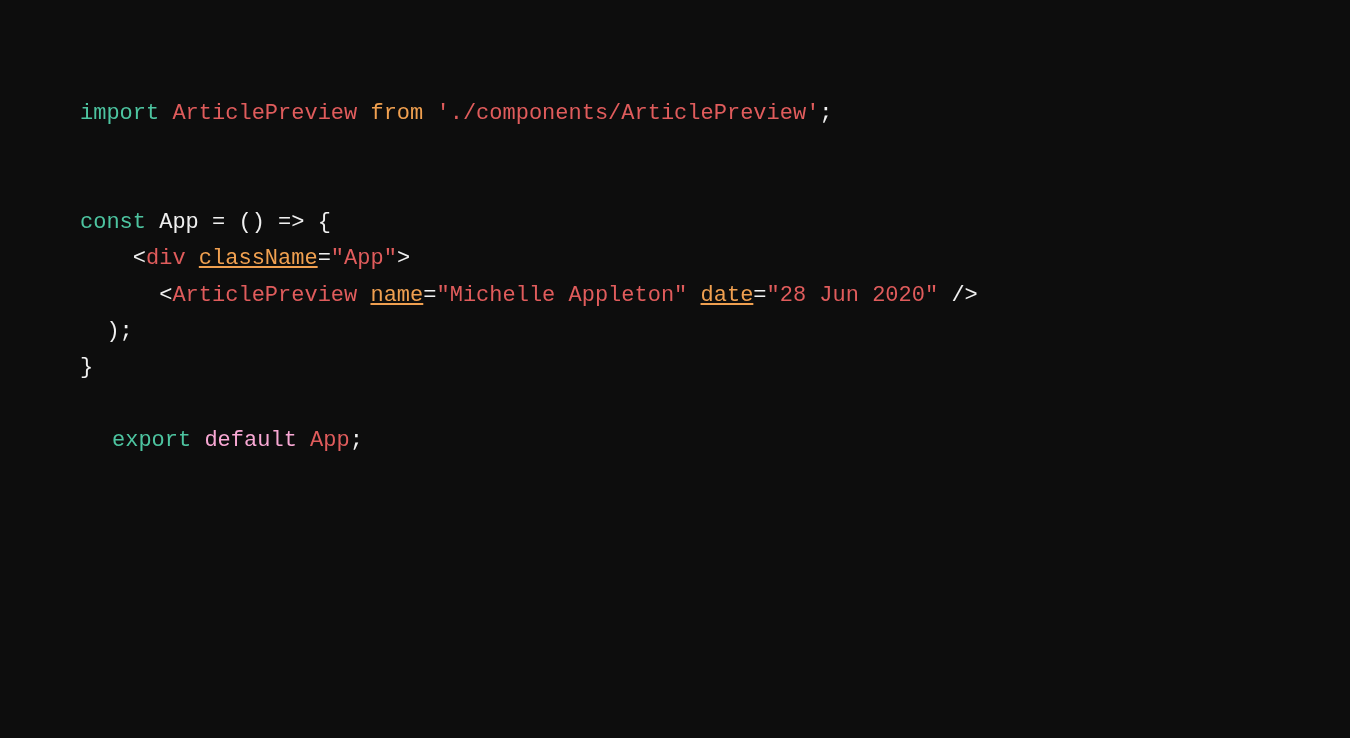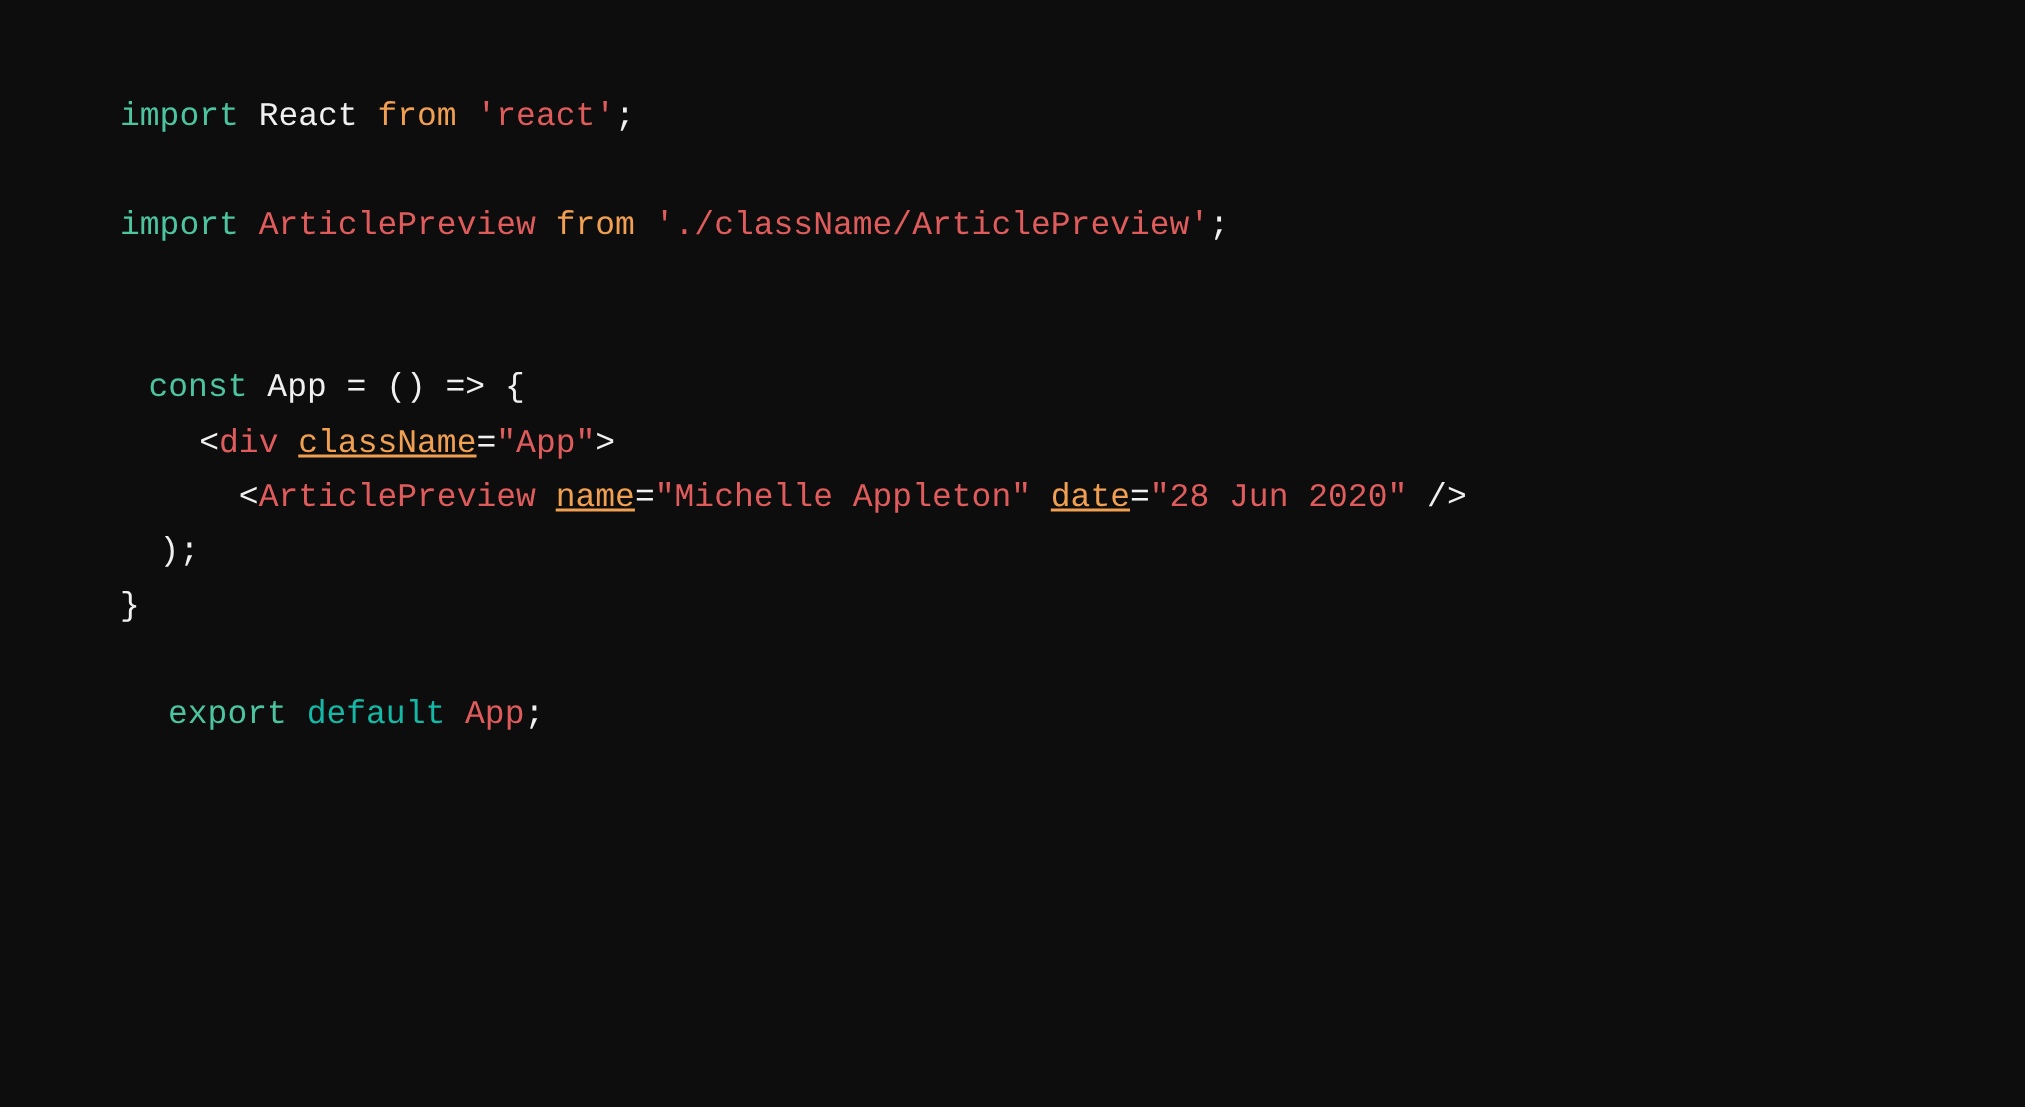--- a/index.html
+++ b/index.html
@@ -31,39 +31,38 @@
     }
 
     .blank {
       display: block;
       height: 1.65em;
     }
 
     
     .kw-import   { color: #4dc4a0; }   
     .kw-from     { color: #f0a050; }   
-    .kw-const    { color: #4dc4a0; margin-left: 19px; }   
+    .kw-const    { color: #4dc4a0; }   
     .kw-return   { color: #4dc4a0; }   
     .kw-export   { color: #4dc4a0; margin-left: 32px; }   
-    .kw-default  { color: #14b8a6; }   
+    .kw-default  { color: #f9a8d4; }   
     .str         { color: #e05c5c; }   
     .component   { color: #e05c5c; }   
     .plain       { color: #f0f0f0; }   
     .attr-name   { color: #f0a050; text-decoration: underline; }   
     .attr-val    { color: #e05c5c; }   
     .tag-bracket { color: #f0f0f0; }   
     .jsx-tag     { color: #e05c5c; margin-top: 19px; }
   </style>
 </head>
 <body>
 
 <div class="code-editor" id="code-container">
-<span class="code-line"><span class="kw-import">import</span><span class="plain"> React </span><span class="kw-from">from</span><span class="plain"> </span><span class="str">'react'</span><span class="plain">;</span></span>
     <span class="blank"></span>
-    <span class="code-line"><span class="kw-import">import</span><span class="plain"> </span><span class="component">ArticlePreview</span><span class="plain"> </span><span class="kw-from">from</span><span class="plain"> </span><span class="str">'./className/ArticlePreview'</span><span class="plain">;</span></span>
+    <span class="code-line"><span class="kw-import">import</span><span class="plain"> </span><span class="component">ArticlePreview</span><span class="plain"> </span><span class="kw-from">from</span><span class="plain"> </span><span class="str">'./components/ArticlePreview'</span><span class="plain">;</span></span>
     <span class="blank"></span>
     <span class="blank"></span>
     <span class="code-line"><span class="kw-const">const</span><span class="plain"> App = () =&gt; {</span></span>
     <span class="code-line"><span class="plain">    </span><span class="tag-bracket">&lt;</span><span class="jsx-tag">div</span><span class="plain"> </span><span class="attr-name">className</span><span class="plain">=</span><span class="attr-val">"App"</span><span class="tag-bracket">&gt;</span></span>
     <span class="code-line"><span class="plain">      </span><span class="tag-bracket">&lt;</span><span class="jsx-tag">ArticlePreview</span><span class="plain"> </span><span class="attr-name">name</span><span class="plain">=</span><span class="attr-val">"Michelle Appleton"</span><span class="plain"> </span><span class="attr-name">date</span><span class="plain">=</span><span class="attr-val">"28 Jun 2020"</span><span class="plain"> </span><span class="tag-bracket">/&gt;</span></span>
     <span class="code-line"><span class="plain">  );</span></span>
     <span class="code-line"><span class="plain">}</span></span>
     <span class="blank"></span>
     <span class="code-line"><span class="kw-export">export</span><span class="plain"> </span><span class="kw-default">default</span><span class="plain"> </span><span class="component">App</span><span class="plain">;</span></span>
   </div>

